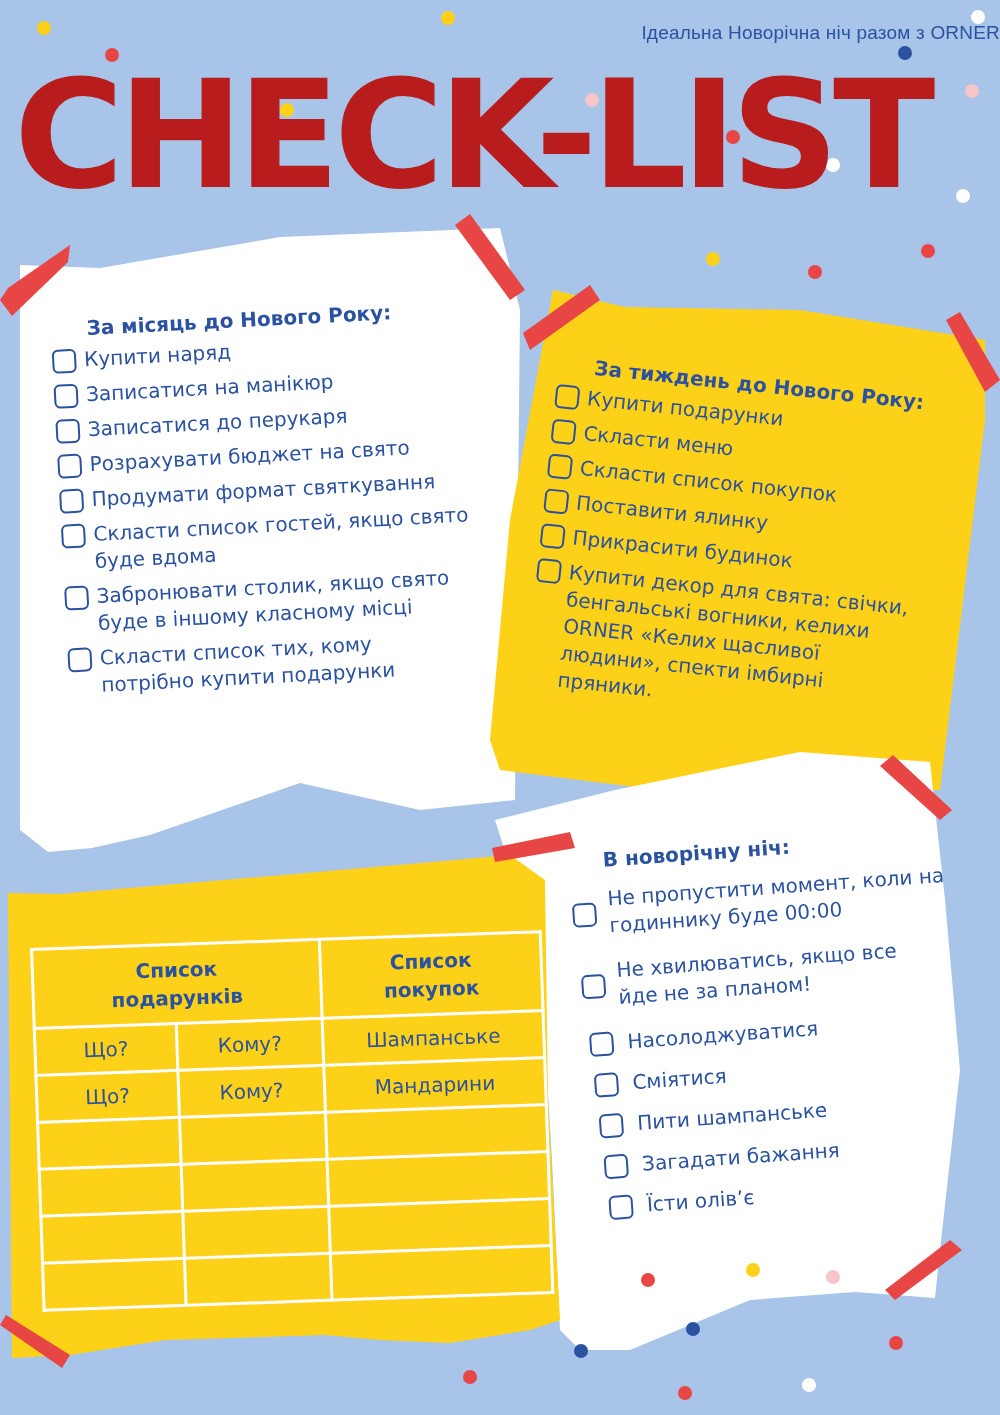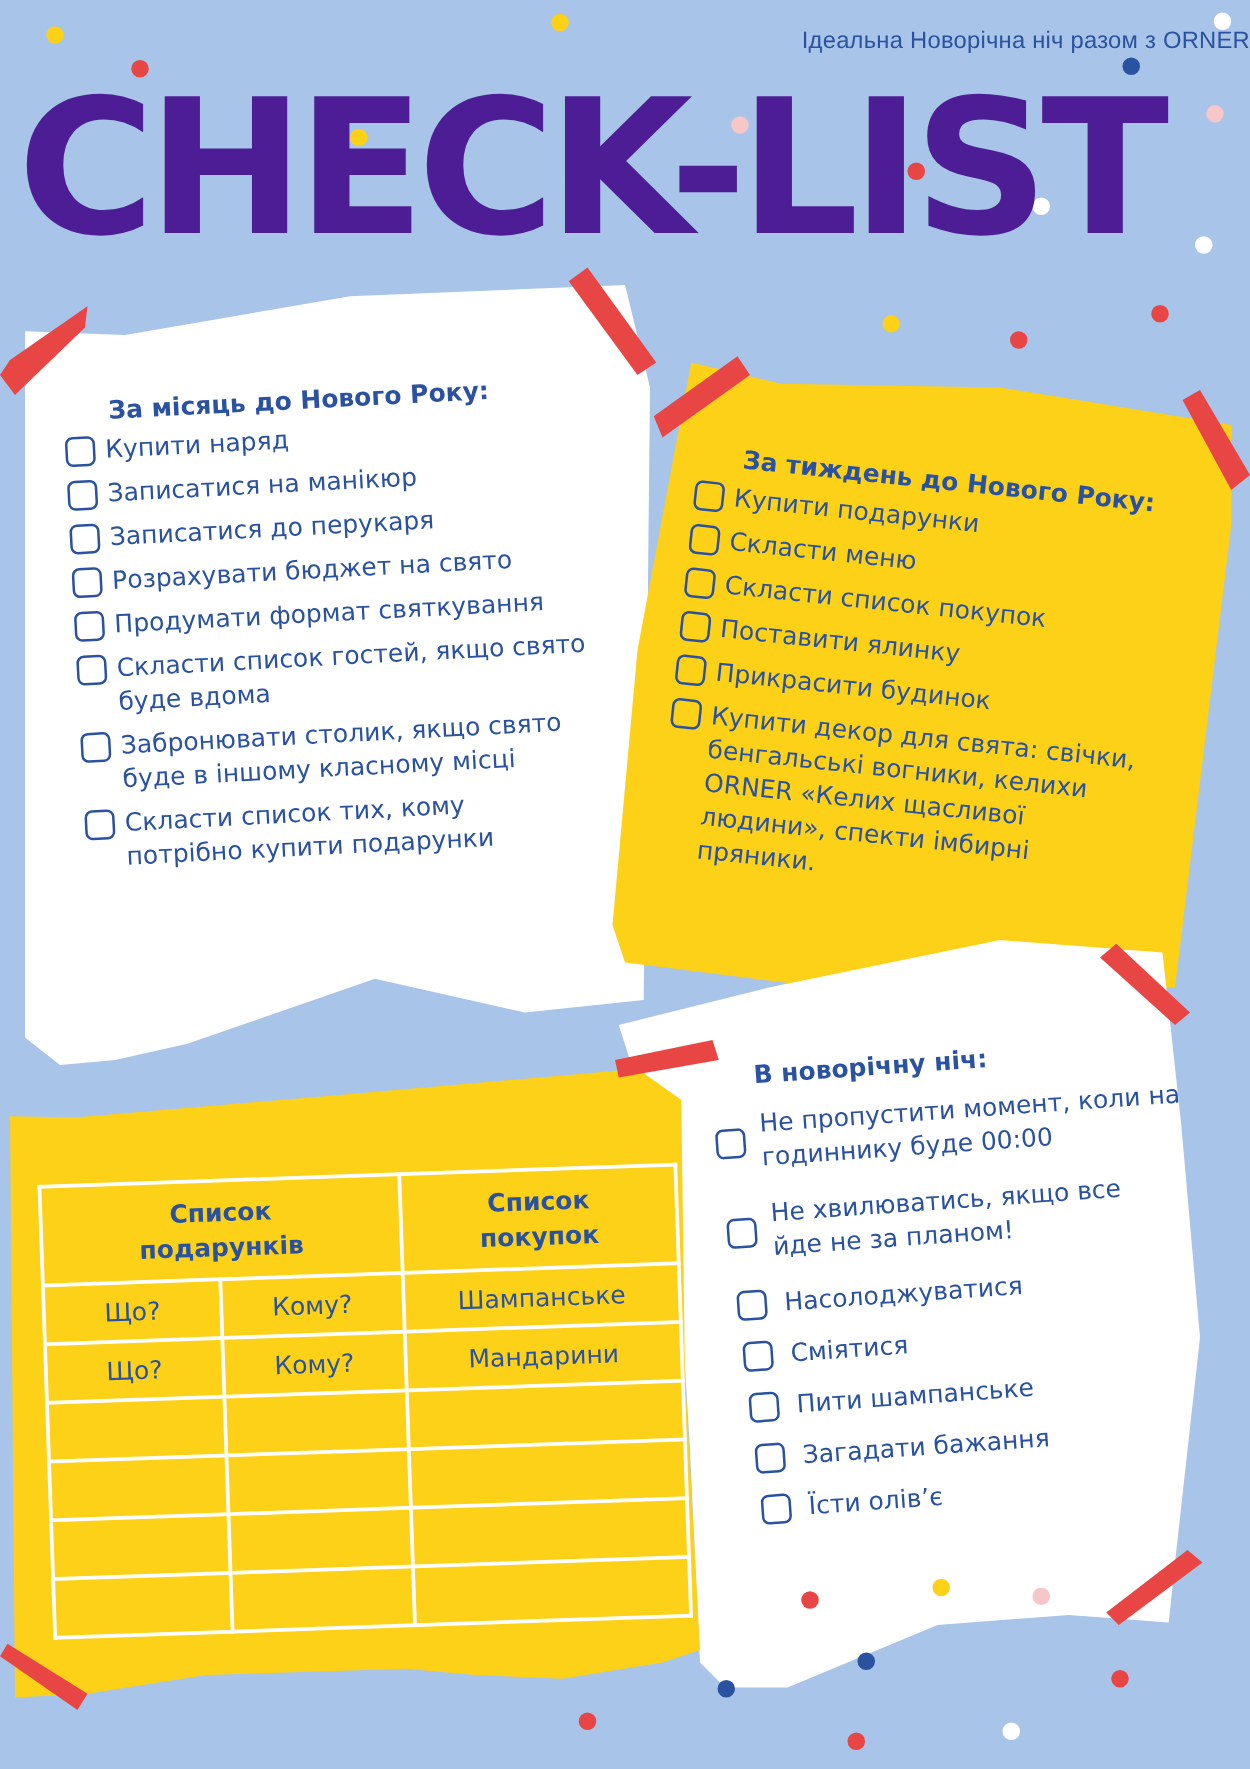--- a/index.html
+++ b/index.html
@@ -1,19 +1,19 @@
 <!DOCTYPE html>
 <html><head>
 <meta charset="utf-8">
 <style>
   html,body{margin:0;padding:0;}
   body{width:1000px;height:1415px;position:relative;overflow:hidden;background:#a8c4e8;font-family:"DejaVu Sans","Liberation Sans",sans-serif;color:#2a52a0;}
   .abs{position:absolute;}
   .subtitle{left:0;width:1000px;top:22px;text-align:right;font-size:19px;color:#2a52a0;font-family:"Liberation Sans",sans-serif;letter-spacing:0.2px;}
-  .big-title{left:14px;top:60px;width:980px;font-family:"DejaVu Sans",sans-serif;font-weight:bold;font-size:150px;line-height:150px;color:#4c1d95;letter-spacing:-6px;white-space:nowrap;}
+  .big-title{left:14px;top:60px;width:980px;font-family:"DejaVu Sans",sans-serif;font-weight:bold;font-size:150px;line-height:150px;color:#b91c1c;letter-spacing:-6px;white-space:nowrap;}
   svg.bg{position:absolute;left:0;top:0;}
   .note{position:absolute;transform-origin:0 0;}
   .heading{font-weight:bold;font-size:20px;color:#2a52a0;margin-bottom:6px;font-family:"DejaVu Sans",sans-serif;}
   .item{display:flex;align-items:flex-start;font-size:20px;line-height:27px;color:#2a52a0;margin-bottom:8px;font-family:"DejaVu Sans",sans-serif;}
   .cb{flex:0 0 auto;width:24px;height:24px;border:2px solid #2a52a0;border-radius:6px;margin-right:8px;margin-top:2px;box-sizing:border-box;background:transparent;cursor:pointer;}
   .item span.t{display:block;}
   table.lists{border-collapse:collapse;font-family:"DejaVu Sans",sans-serif;color:#2a52a0;}
   table.lists td{border:3px solid #fff;text-align:center;font-size:20px;}
   table.lists td.h{font-weight:bold;font-size:20px;line-height:28px;}
 </style>

